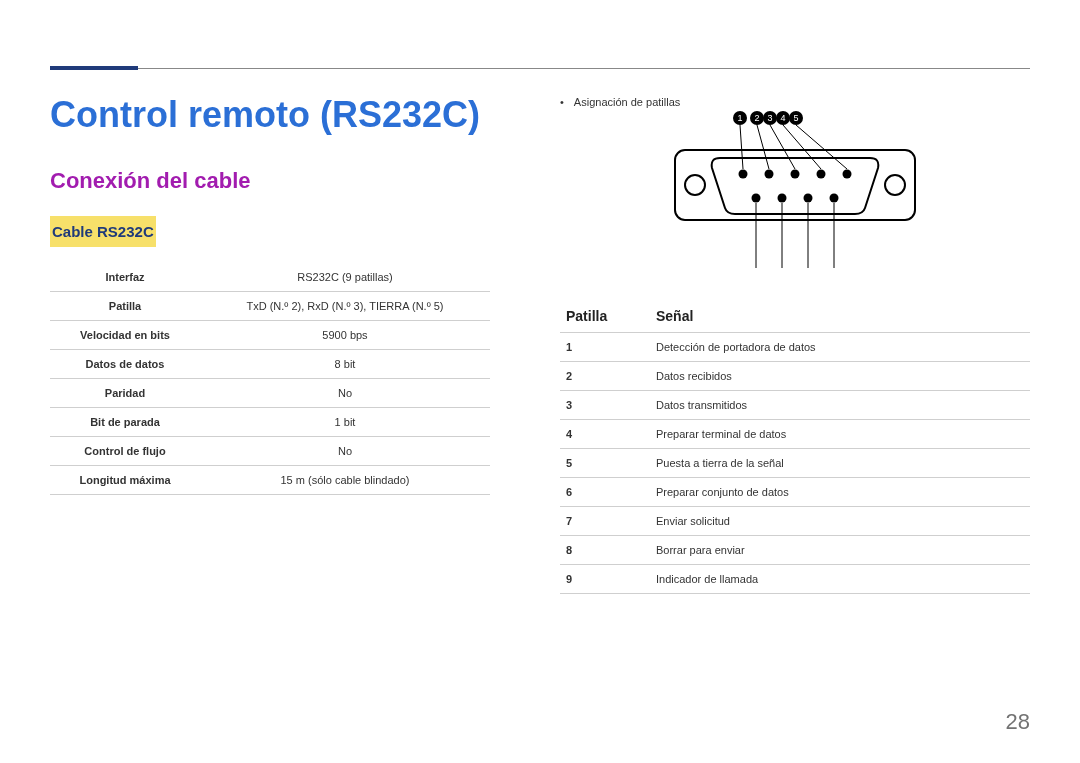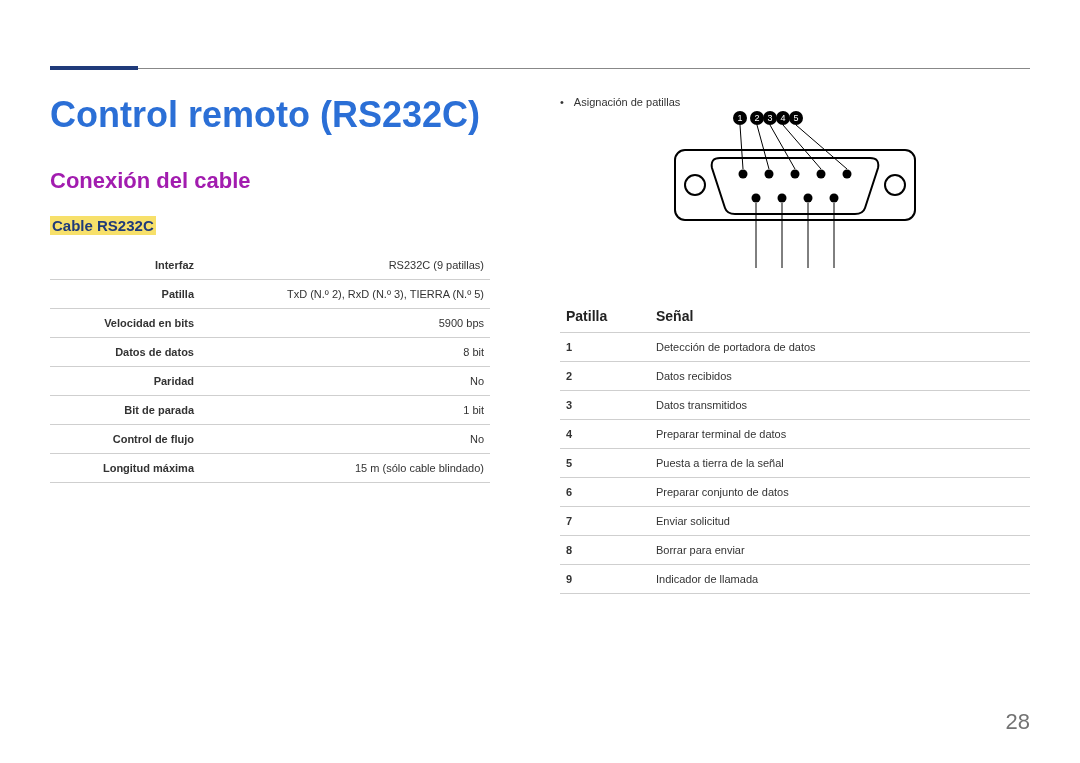--- a/index.html
+++ b/index.html
@@ -52,32 +52,32 @@
     font-weight: 700;
     color: #a21caf;
     margin-bottom: 22px;
   }
   .subsection-title {
     font-size: 15px;
     font-weight: 700;
     color: #1f3a7a;
     background: #f7e06a;
     display: inline-block;
-    padding: 1px 2px;
+    padding: 7px 2px;
     margin-bottom: 16px;
   }
   table.spec {
     width: 100%;
     border-collapse: collapse;
     font-size: 11px;
   }
   table.spec td {
     padding: 8px 6px;
     border-bottom: 1px solid #cfcfcf;
-    text-align: right;
+    text-align: center;
   }
   table.spec td:first-child {
     font-weight: 700;
     width: 150px;
   }
   .bullet-line {
     font-size: 11px;
   }
   .bullet-line::before {
     content: "•";

